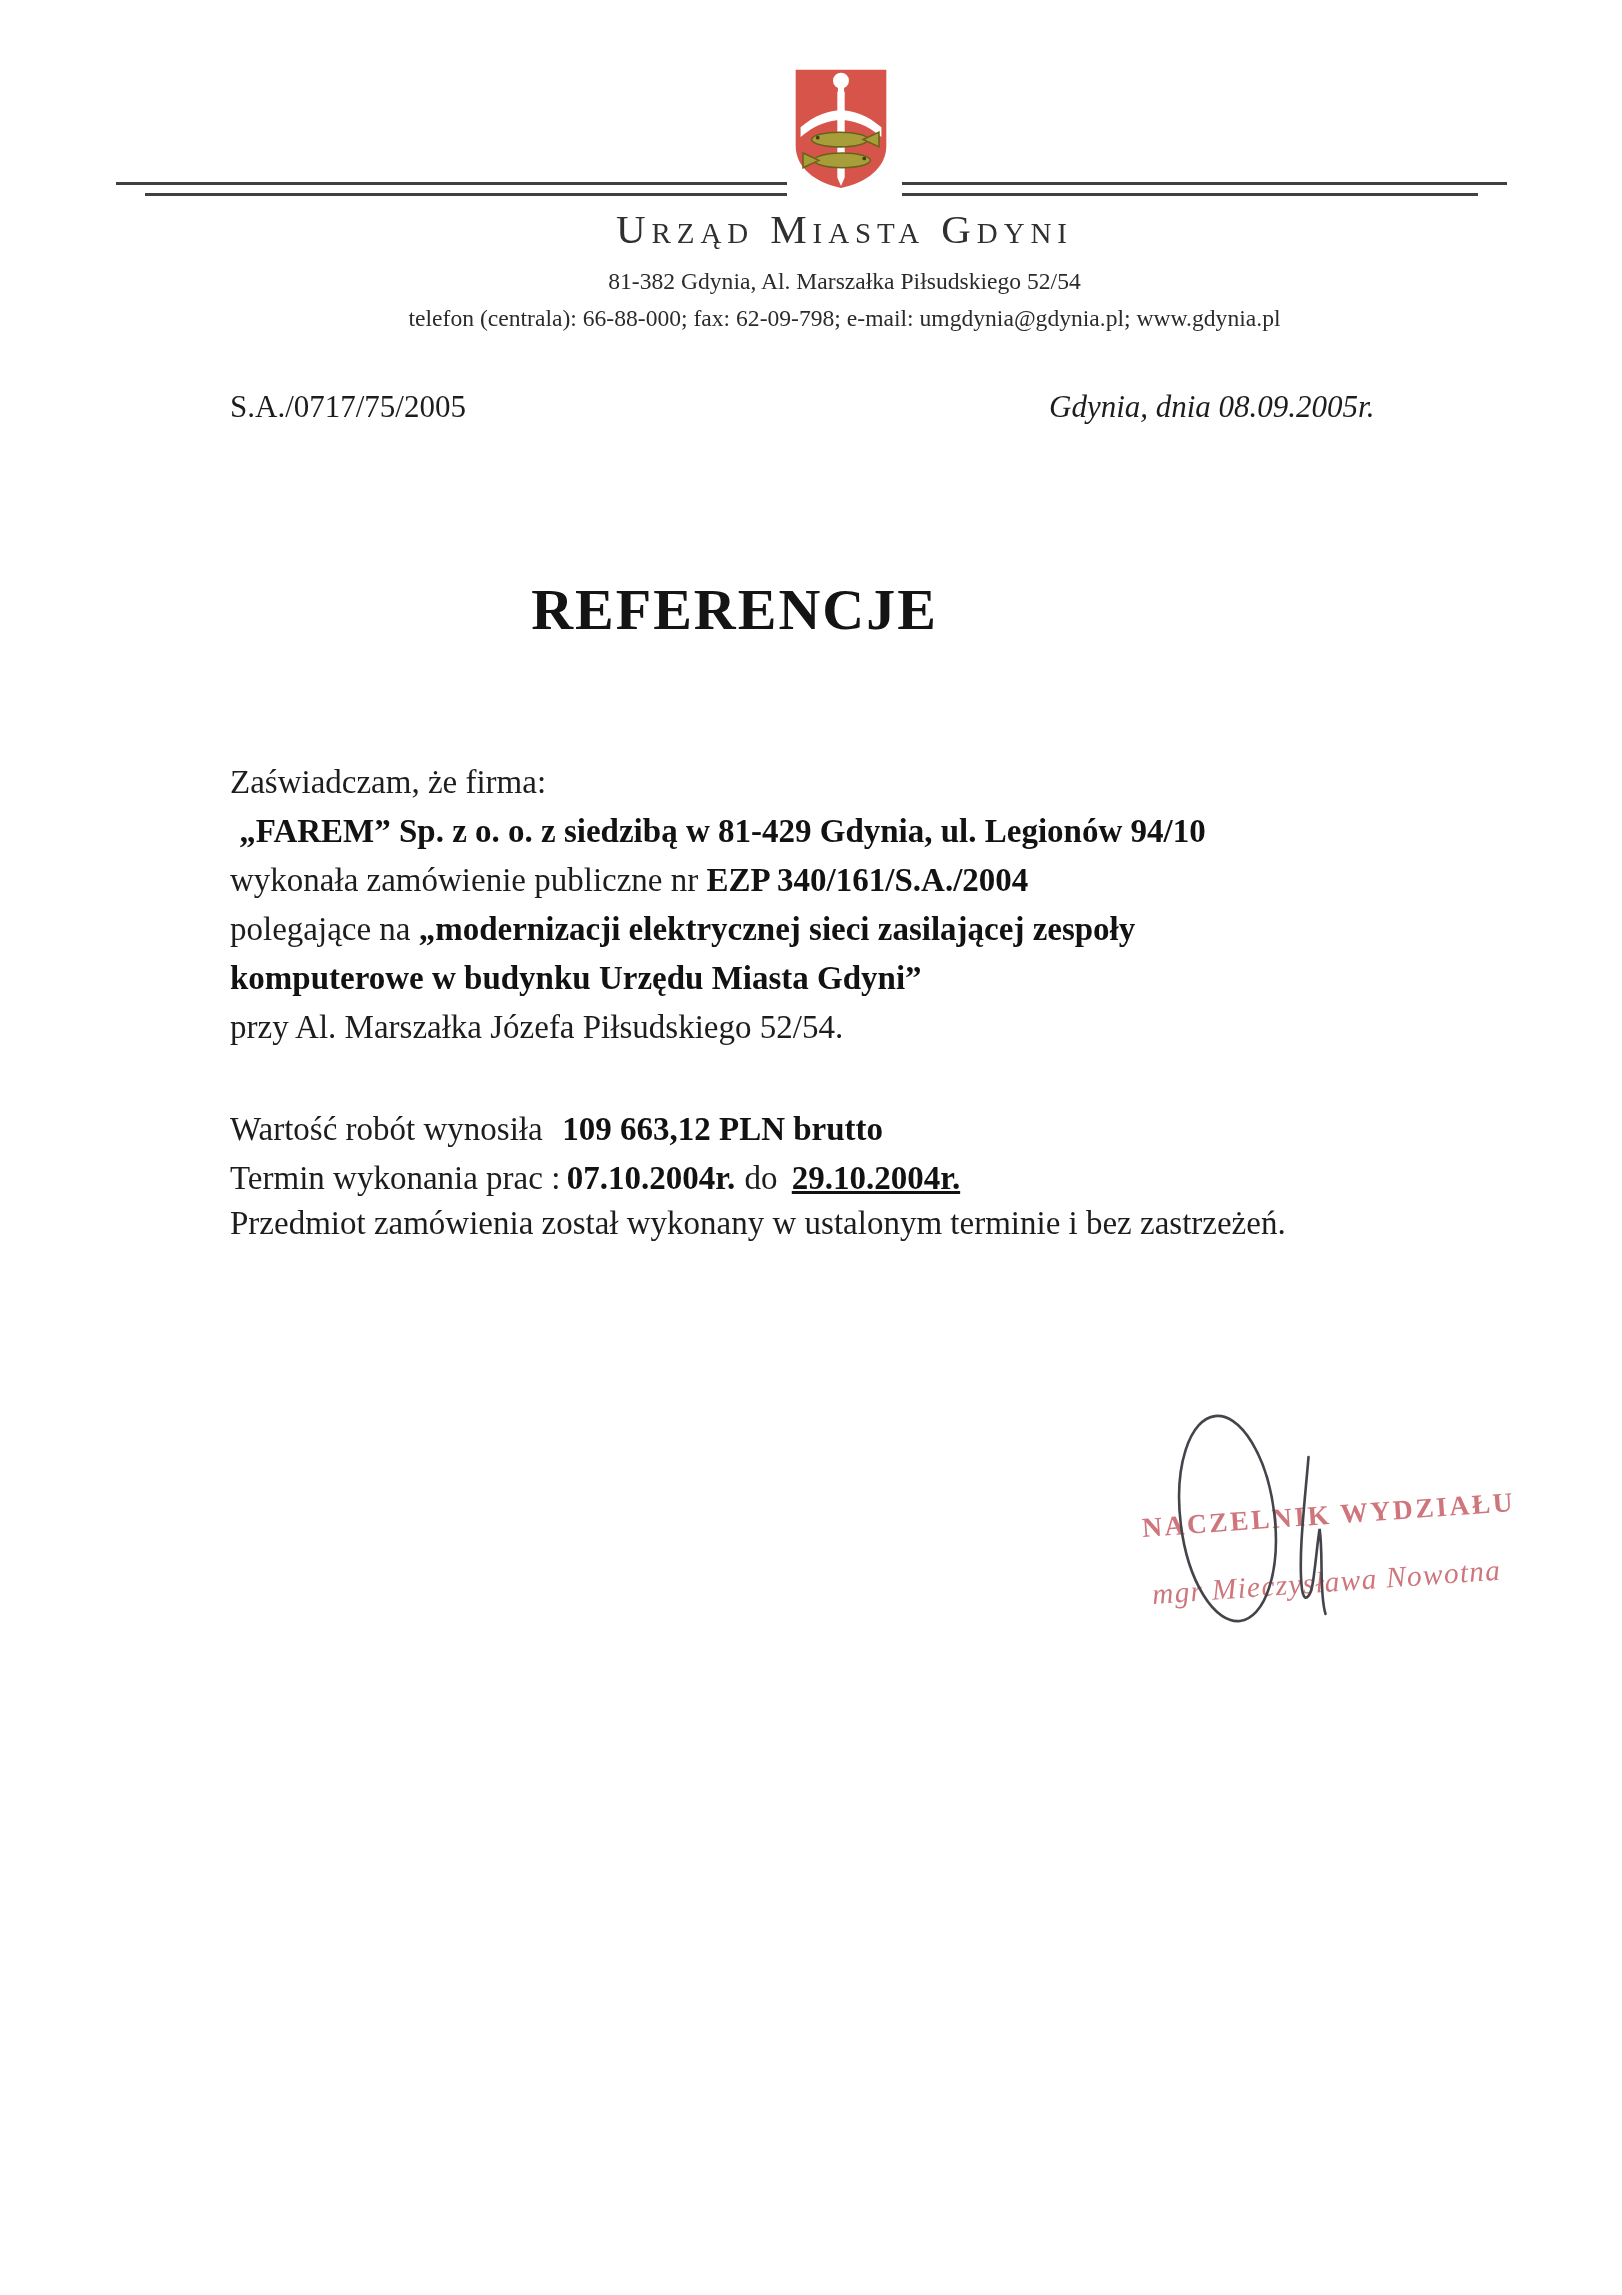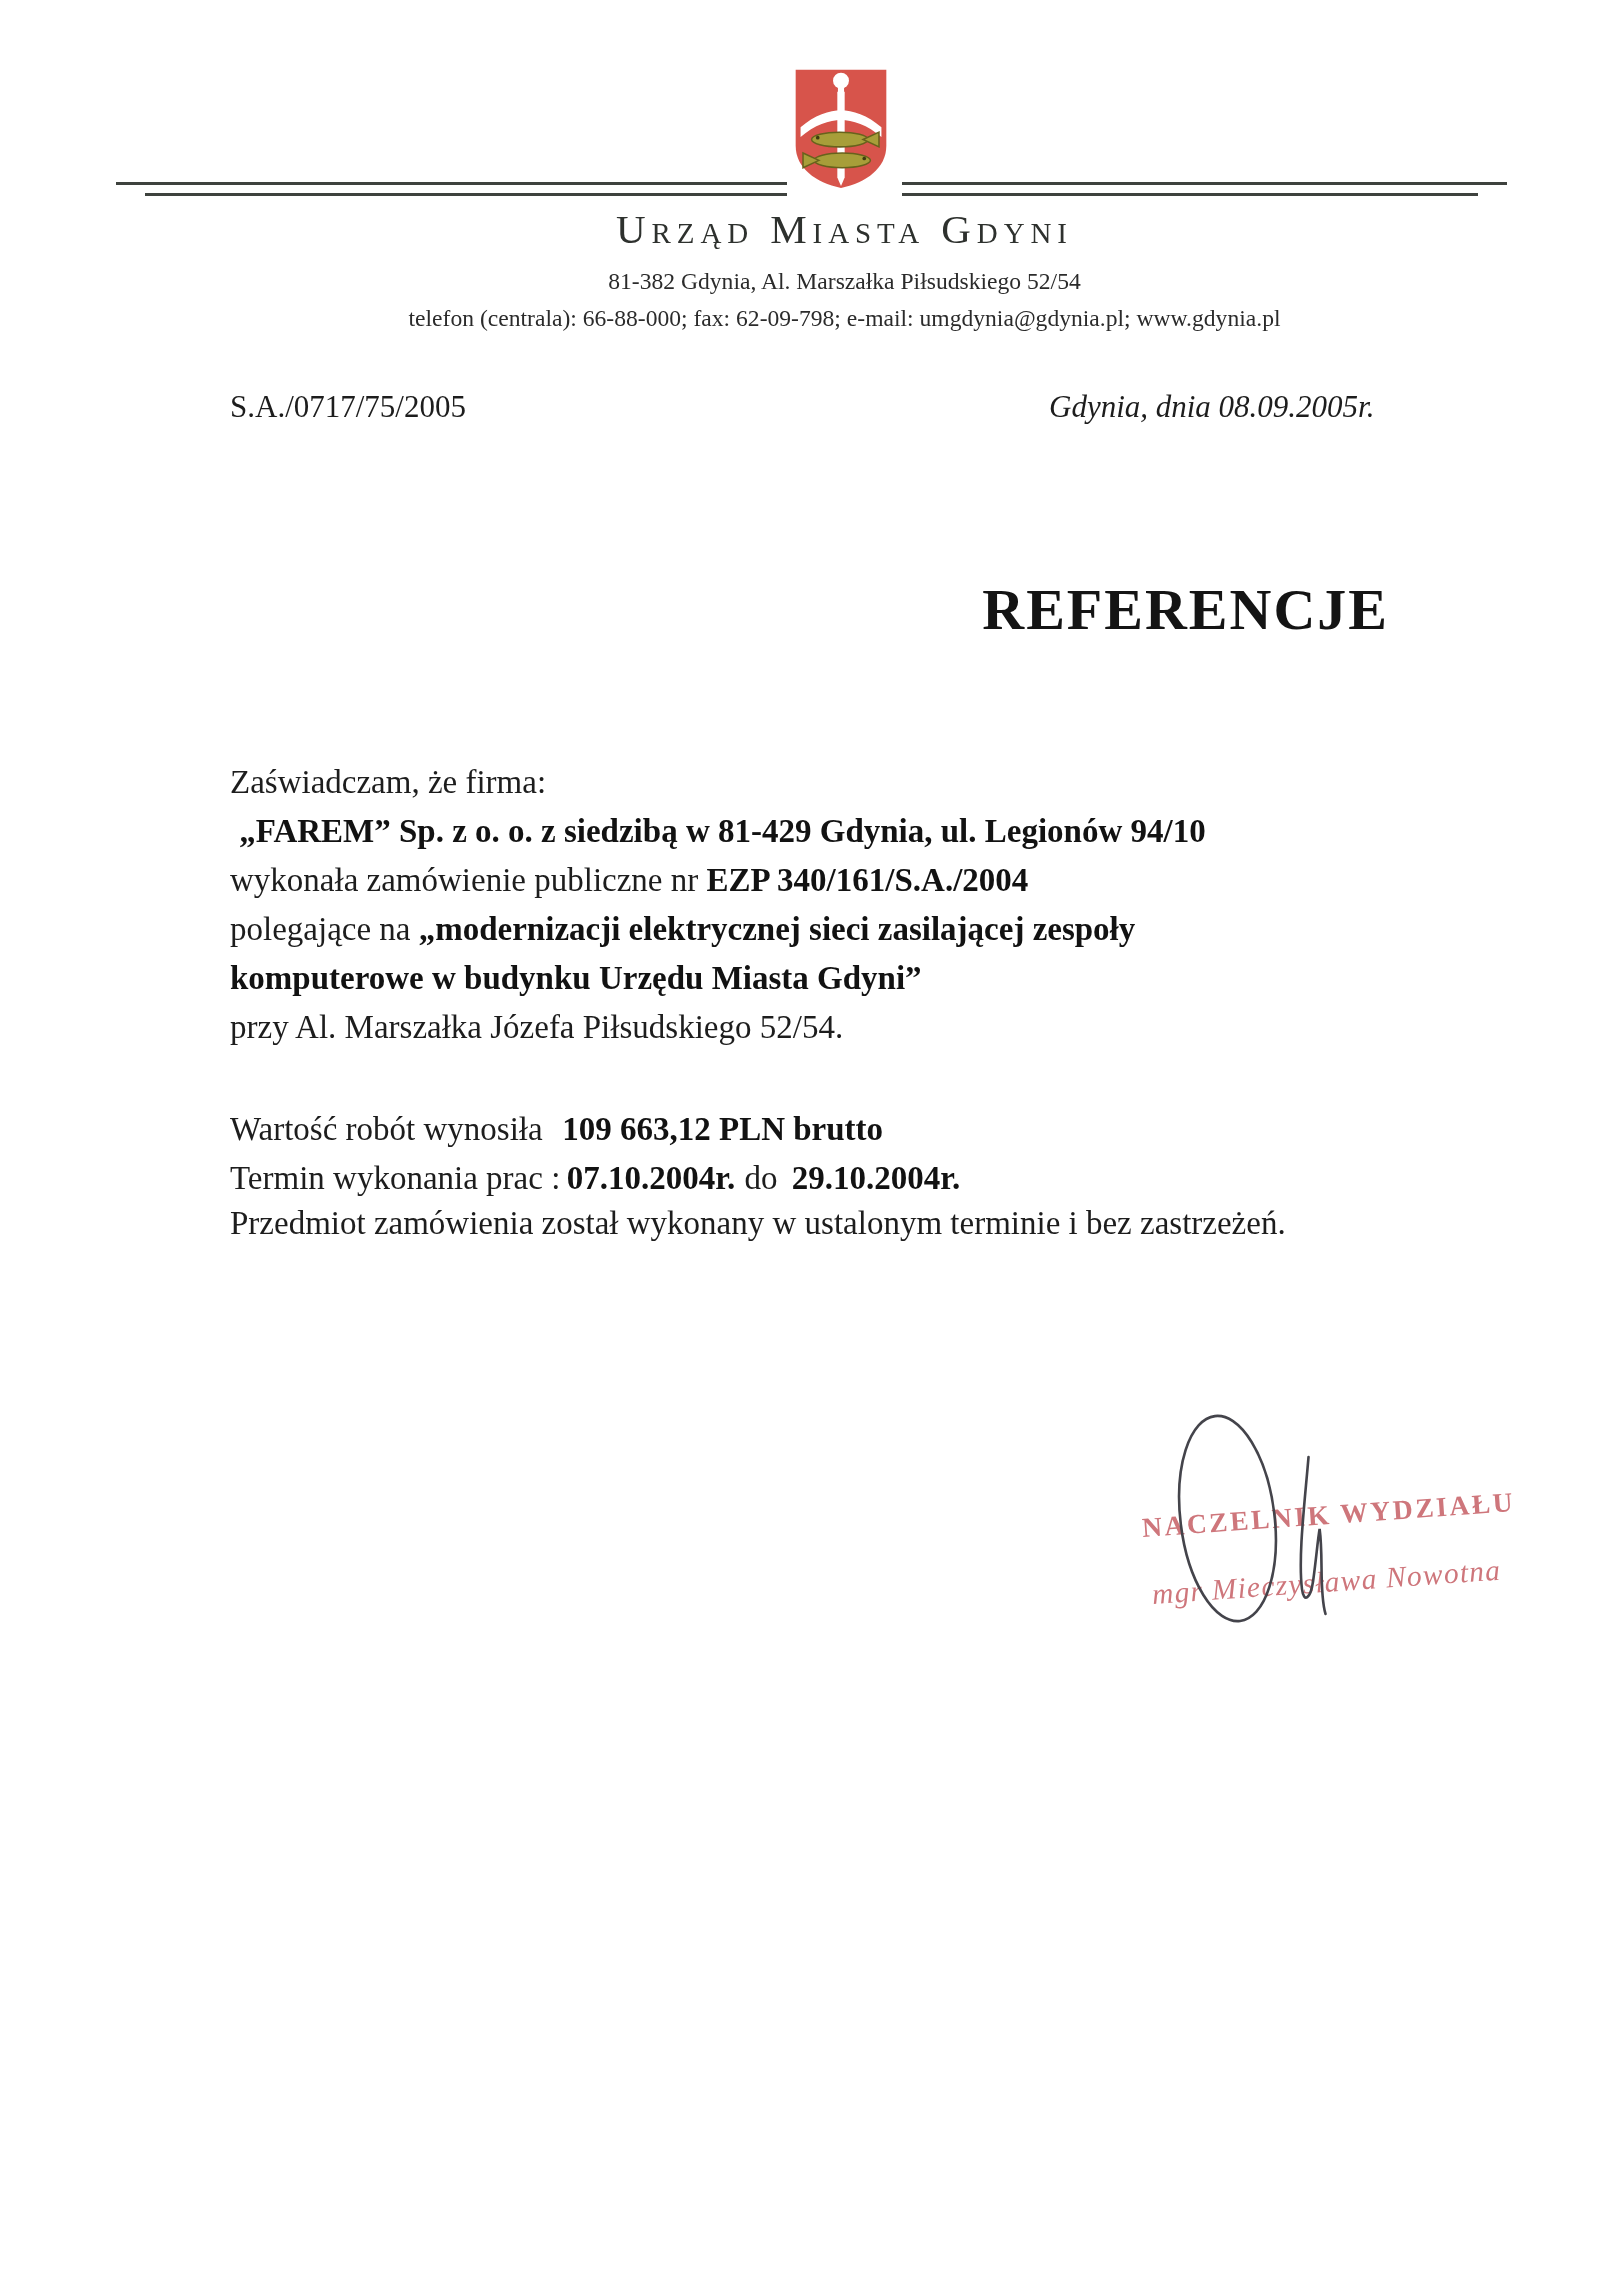--- a/index.html
+++ b/index.html
@@ -34,35 +34,35 @@
   }
   #org-address{top:267px;}
   #org-contact{top:304px;text-align:center;}
 
   
   #case-number{top:390px;left:230px;font-size:31px;line-height:1.1;}
   #date-line{top:390px;left:1049px;font-size:31px;line-height:1.1;font-style:italic;}
 
   
   #doc-title{
-    top:576px;left:80px;width:1309px;text-align:right;
+    top:576px;left:80px;width:1309px;text-align:center;
     font-size:58px;font-weight:bold;letter-spacing:2px;color:#141414;
   }
 
   
   .para{position:absolute;left:230px;width:1296px;font-size:33px;line-height:49px;color:#1d1d1d;}
   #para-main{top:758px;}
   #para-value{top:1062px;margin-top:43px;}
   #para-closing{top:1199px;}
   .b{font-weight:bold;color:#121212;}
   .company-line{padding-left:9.2px;}
   .val-amount{margin-left:19.6px;}
   .term-start{margin-left:6.5px;}
   .term-join{margin-left:9.2px;}
-  .term-end{margin-left:14.4px;}
+  .term-end{margin-left:14.4px;text-decoration:underline;}
 
   
   .stamp{
     position:absolute;color:#c4585f;opacity:0.82;
     transform:rotate(-4deg);transform-origin:left center;
     white-space:nowrap;
   }
   #stamp-line1{top:1512px;left:1142px;font-size:27.5px;font-weight:bold;letter-spacing:2.6px;}
   #stamp-line2{top:1578px;left:1152px;font-size:29.4px;font-style:italic;letter-spacing:1.3px;}
   #signature{left:1170px;top:1406px;width:196px;height:229px;z-index:5;}

